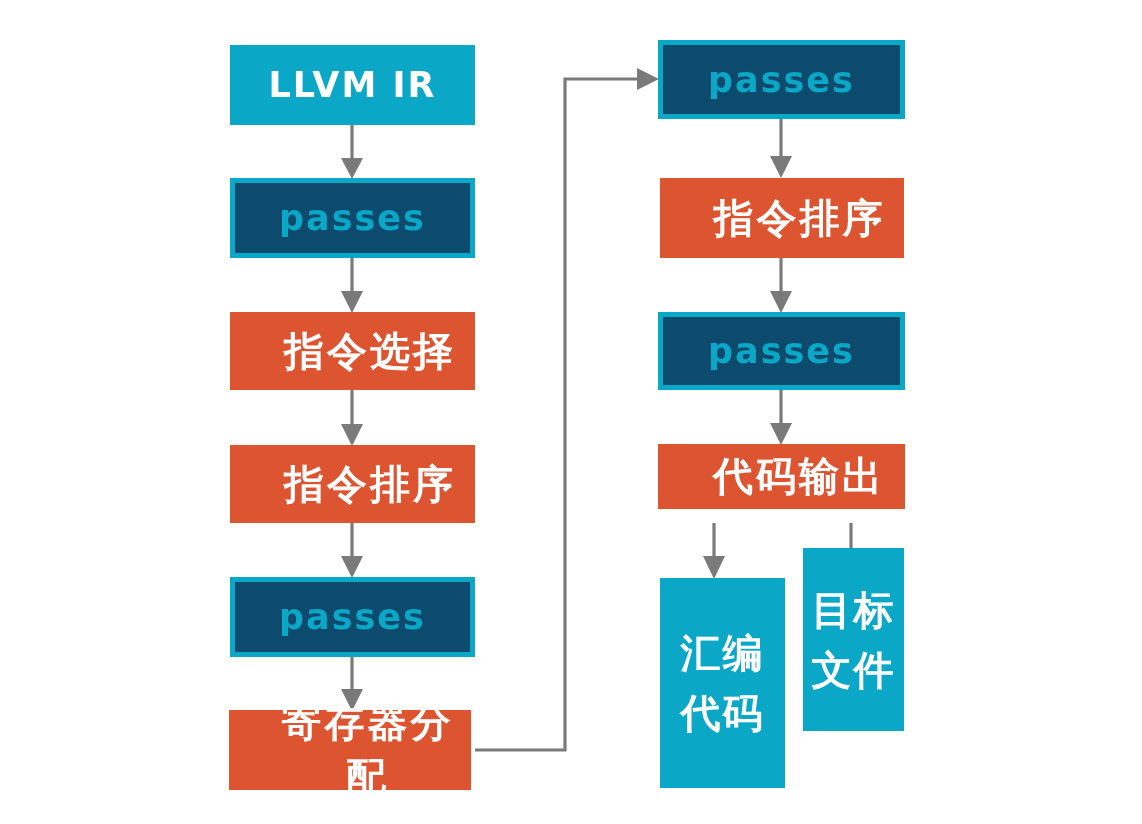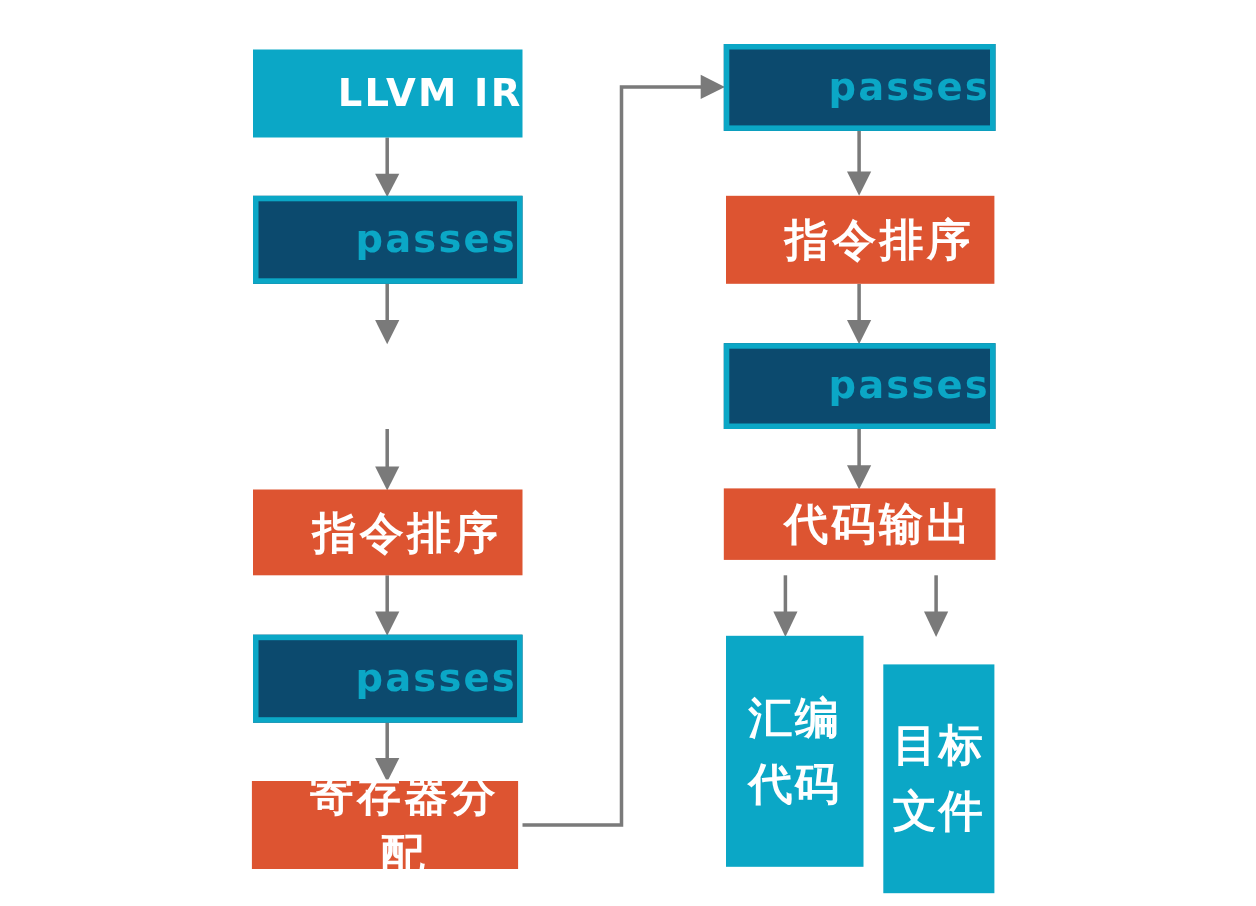--- a/index.html
+++ b/index.html
@@ -16,37 +16,37 @@
   .node{
     position:absolute;
     display:flex;align-items:center;justify-content:center;
     box-sizing:border-box;
     font-weight:bold;
     text-align:center;
   }
   .teal-filled{background:var(--teal,#0ba7c6);color:#ffffff;}
   .orange-filled{background:var(--orange,#dd5431);color:#ffffff;}
   .outlined{background:#0c4a6e;border:5px solid var(--teal,#0ba7c6);color:var(--teal,#0ba7c6);}
-  .latin{font-size:35px;letter-spacing:2px;justify-content:flex-end;}
+  .latin{font-size:35px;letter-spacing:2px;}
   .cjk{font-size:40px;letter-spacing:3px;padding-left:35px;}
   .vert{font-size:40px;line-height:1.5;letter-spacing:2px;word-break:break-all;padding:0 8px;}
   
   #n-llvm-ir   {left:230px;top:45px; width:245px;height:80px;}
   #n-passes-1  {left:230px;top:178px;width:245px;height:80px;}
   #n-isel      {left:230px;top:312px;width:245px;height:78px;}
   #n-isched-l  {left:230px;top:445px;width:245px;height:78px;}
   #n-passes-2  {left:230px;top:577px;width:245px;height:80px;}
   #n-regalloc  {left:229px;top:710px;width:242px;height:80px;}
   
   #n-passes-3  {left:658px;top:40px; width:247px;height:79px;}
   #n-isched-r  {left:660px;top:178px;width:244px;height:80px;}
   #n-passes-4  {left:658px;top:312px;width:247px;height:78px;}
   #n-codeemit  {left:658px;top:444px;width:247px;height:65px;}
   #n-asm       {left:660px;top:578px;width:125px;height:210px;justify-content:center;}
-  #n-obj       {left:803px;top:604px;width:101px;height:208px;}
+  #n-obj       {left:803px;top:548px;width:101px;height:183px;}
 </style>
 </head>
 <body>
 
 <div id="canvas">
 
   <svg id="arrows" viewBox="0 0 1142 824" xmlns="http://www.w3.org/2000/svg">
 
     <g>
       <line x1="352" y1="125" x2="352" y2="160"></line>
@@ -95,20 +95,23 @@
         <polygon points="840,556 862,556 851,579"></polygon>
     </g>
   </svg>
 
   <div class="node teal-filled latin" id="n-llvm-ir">
     <span>LLVM IR</span>
   </div>
   <div class="node outlined latin" id="n-passes-1">
     <span>passes</span>
   </div>
+  <div class="node orange-filled cjk" id="n-isel">
+    <span>指令选择</span>
+  </div>
   <div class="node orange-filled cjk" id="n-isched-l">
     <span>指令排序</span>
   </div>
   <div class="node outlined latin" id="n-passes-2">
     <span>passes</span>
   </div>
   <div class="node orange-filled cjk" id="n-regalloc">
     <span>寄存器分配</span>
   </div>
 

